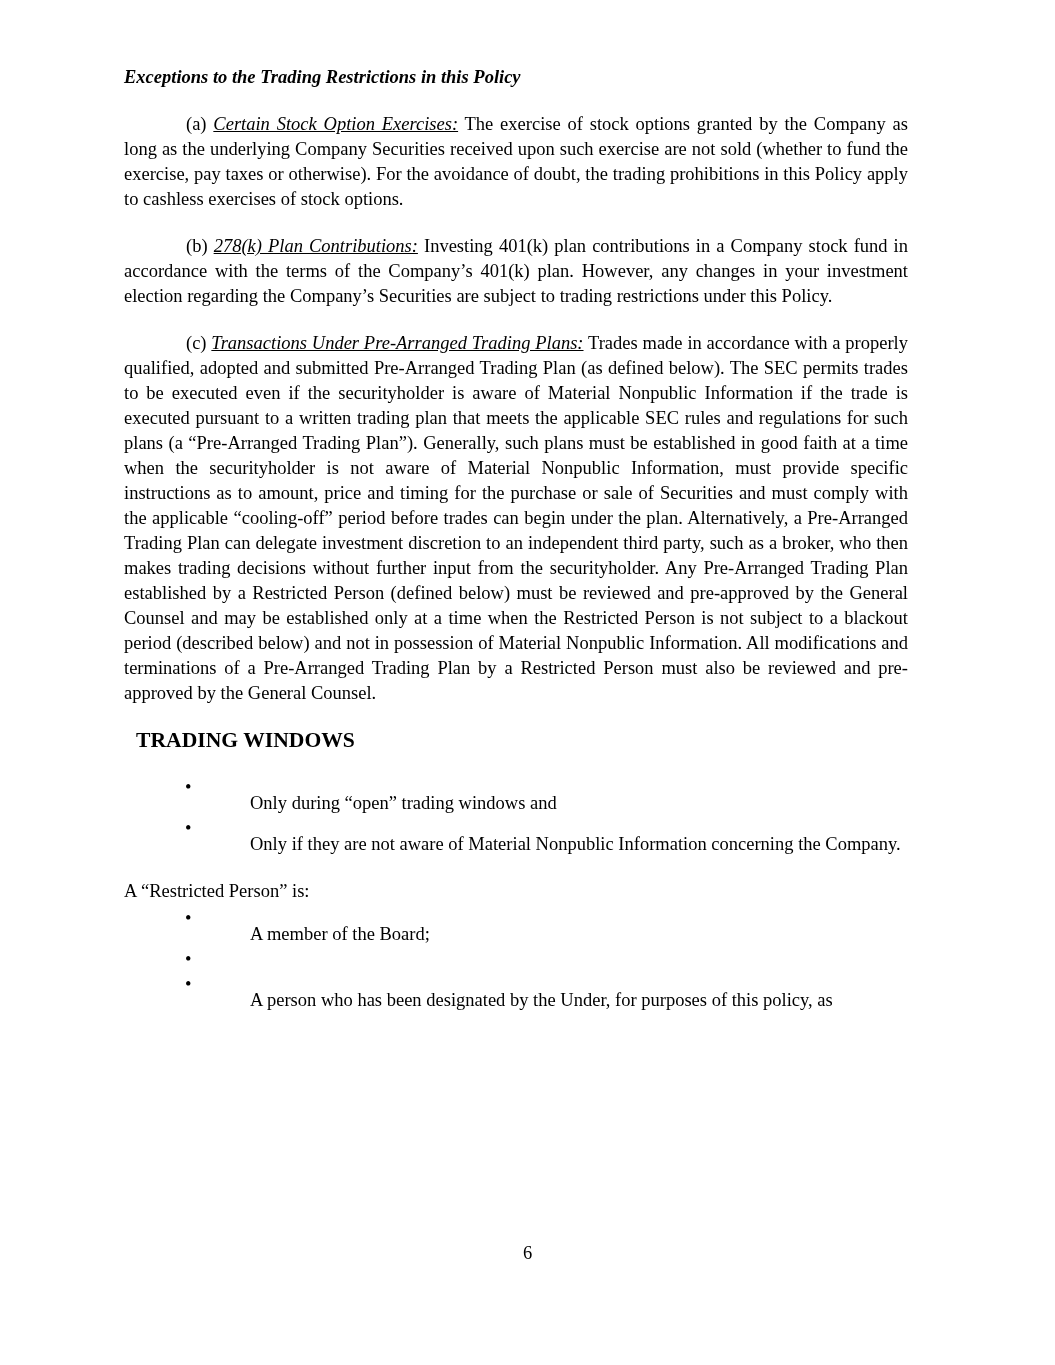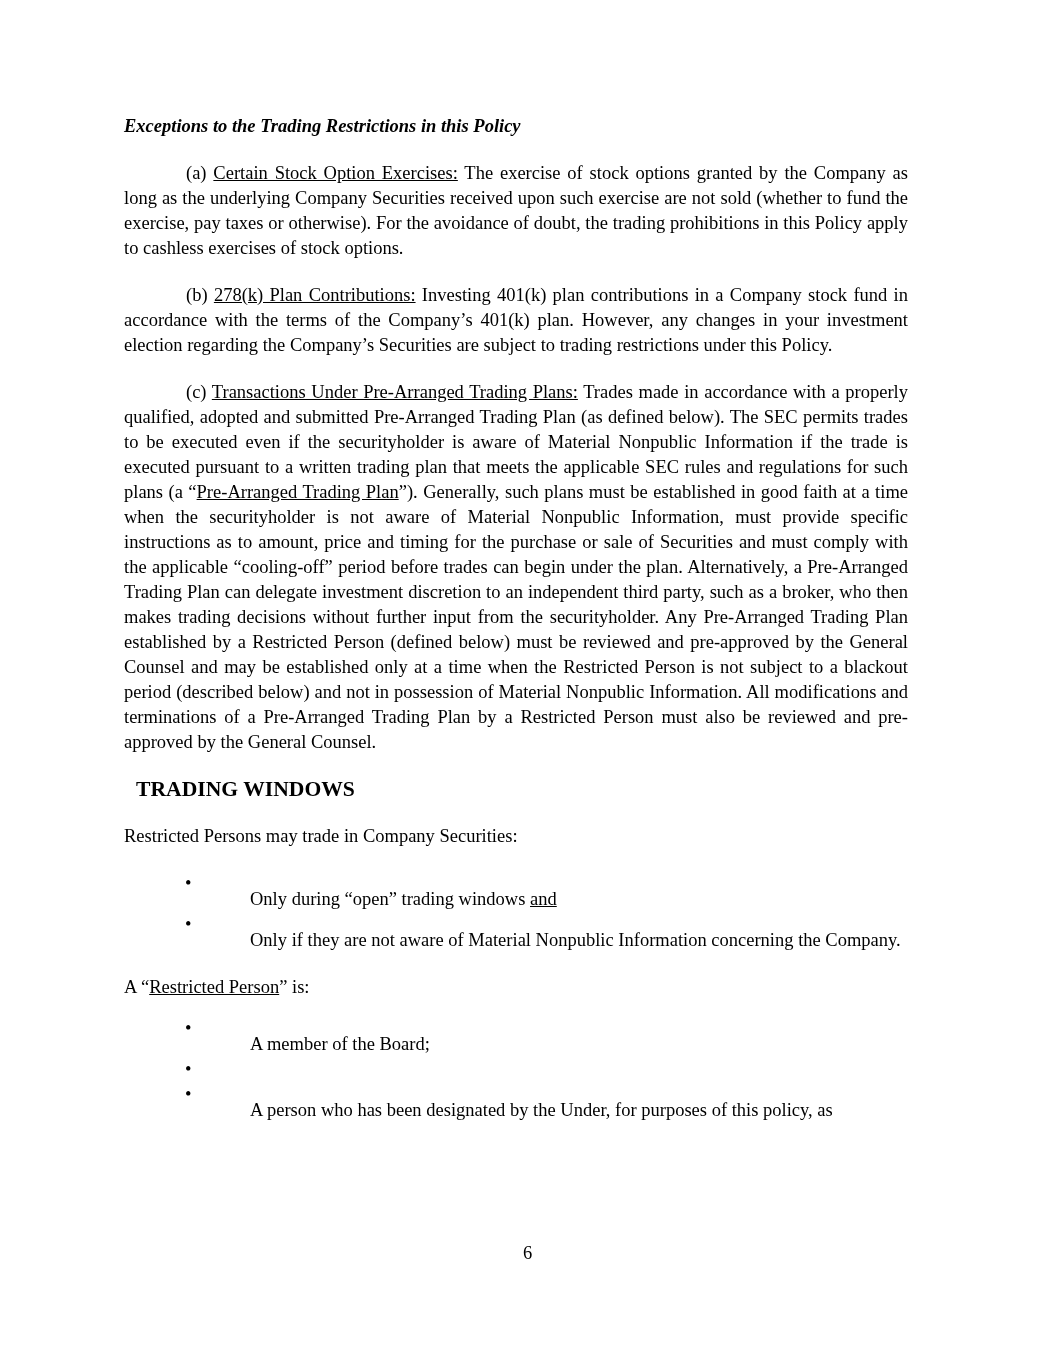--- a/index.html
+++ b/index.html
@@ -10,48 +10,48 @@
   .page {
     position: relative;
     width: 1055px;
     height: 1365px;
     background: #ffffff;
     color: #000000;
     font-family: "Liberation Serif", "DejaVu Serif", serif;
     font-size: 18.5px;
     line-height: 25px;
     box-sizing: border-box;
-    padding: 114px 147px 0 124px;
+    padding: 65px 147px 0 124px;
     overflow: hidden;
   }
   .doc-heading {
     font-weight: bold;
     font-style: italic;
     font-size: 18.5px;
     margin: 0 0 22px 0;
   }
   .heading2 {
     font-weight: bold;
     margin: 0 0 22px 12px;
   }
   .para {
     margin: 0 0 22px 0;
     text-align: justify;
   }
   .para.tight {
-    margin-bottom: 16px;
+    margin-bottom: 2px;
   }
   .indent {
     text-indent: 62px;
   }
   .term {
+    font-style: italic;
     text-decoration: underline;
   }
   .uline {
-    text-decoration: underline;
   }
   .bullets {
     margin: 0 0 22px 0;
   }
   .bullet-row {
     display: flex;
   }
   .bullet-marker {
     flex: 0 0 126px;
     box-sizing: border-box;
@@ -79,21 +79,20 @@
 
 
   <p class="para indent"><span>(a) </span><span class="term">Certain Stock Option Exercises:</span><span> The exercise of stock options granted by the Company as long as the underlying Company Securities received upon such exercise are not sold (whether to fund the exercise, pay taxes or otherwise). For the avoidance of doubt, the trading prohibitions in this Policy apply to cashless exercises of stock options.</span></p>
 
   <p class="para indent"><span>(b) </span><span class="term">278(k) Plan Contributions:</span><span> Investing 401(k) plan contributions in a Company stock fund in accordance with the terms of the Company’s 401(k) plan. However, any changes in your investment election regarding the Company’s Securities are subject to trading restrictions under this Policy.</span></p>
 
   <p class="para indent"><span>(c) </span><span class="term">Transactions Under Pre-Arranged Trading Plans:</span><span> Trades made in accordance with a properly qualified, adopted and submitted Pre-Arranged Trading Plan (as defined below). The SEC permits trades to be executed even if the securityholder is aware of Material Nonpublic Information if the trade is executed pursuant to a written trading plan that meets the applicable SEC rules and regulations for such plans (a “</span><span class="uline">Pre-Arranged Trading Plan</span><span>”). Generally, such plans must be established in good faith at a time when the securityholder is not aware of Material Nonpublic Information, must provide specific instructions as to amount, price and timing for the purchase or sale of Securities and must comply with the applicable “cooling-off” period before trades can begin under the plan. Alternatively, a Pre-Arranged Trading Plan can delegate investment discretion to an independent third party, such as a broker, who then makes trading decisions without further input from the securityholder. Any Pre-Arranged Trading Plan established by a Restricted Person (defined below) must be reviewed and pre-approved by the General Counsel and may be established only at a time when the Restricted Person is not subject to a blackout period (described below) and not in possession of Material Nonpublic Information. All modifications and terminations of a Pre-Arranged Trading Plan by a Restricted Person must also be reviewed and pre-approved by the General Counsel.</span></p>
 
   <h3 class="heading2">TRADING WINDOWS</h3>
 
-  <p class="para"><span>Restricted Persons may trade in Company Securities:</span></p>
 
   <div class="bullets">
     <div class="bullet-row">
       <span class="bullet-marker">•</span>
       <span class="bullet-text"><span>Only during “open” trading windows </span><span class="uline">and</span></span>
     </div>
     <div class="bullet-row">
       <span class="bullet-marker">•</span>
       <span class="bullet-text">Only if they are not aware of Material Nonpublic Information concerning the Company.</span>
     </div>

